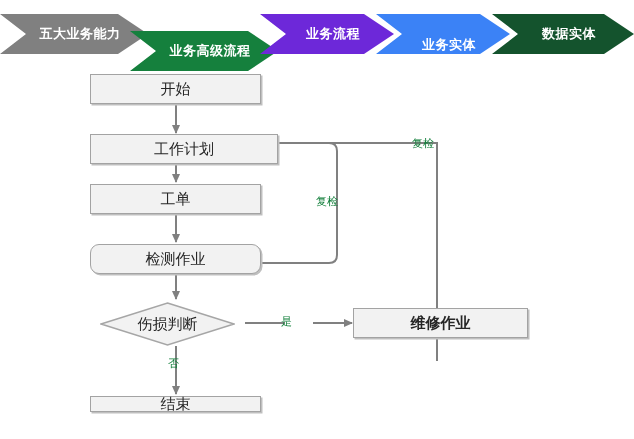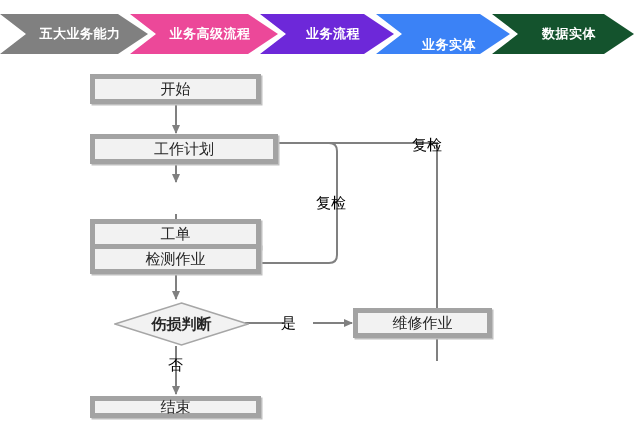--- a/index.html
+++ b/index.html
@@ -50,21 +50,21 @@
     position: absolute;
     left: 0;
     top: 56px;
     width: 634px;
     height: 383px;
   }
   .node {
     position: absolute;
     box-sizing: border-box;
     background: #f2f2f2;
-    border: 5px solid #a3a3a3;
+    border: 1px solid #a3a3a3;
     box-shadow: 1.5px 1.5px 0 0 #bfbfbf;
     display: flex;
     align-items: center;
     justify-content: center;
     color: #262626;
     font-size: 15px;
     white-space: nowrap;
   }
   .diamond-wrap {
     position: absolute;
@@ -81,22 +81,22 @@
   }
   .diamond-label {
     position: relative;
     z-index: 2;
     color: #262626;
     font-size: 15px;
     white-space: nowrap;
   }
   .edge-label {
     position: absolute;
-    color: #000000;
-    font-size: 15px;
+    color: #15803d;
+    font-size: 11px;
     white-space: nowrap;
   }
   #connectors {
     position: absolute;
     left: 0;
     top: 0;
     width: 634px;
     height: 383px;
     pointer-events: none;
   }
@@ -106,22 +106,22 @@
 
 <div id="page">
 
   <div id="breadcrumb">
 
     <div class="chev" style="left:0px; width:148px; background:#808080;
                 clip-path: polygon(0 0, 118px 0, 148px 20px, 118px 40px, 0 40px, 26px 20px);">
       <span class="chev-label">五大业务能力</span>
     </div>
 
-    <div class="chev" style="left:130px; width:148px; background:#ec4899;
-                clip-path: polygon(0 0, 118px 0, 148px 20px, 118px 40px, 0 40px, 26px 20px);">
+    <div class="chev" style="left:130px; width:148px; background:#15803d;
+                clip-path: polygon(0 0, 118px 0, 148px 20px, 118px 40px, 0 40px, 26px 20px); margin-top: 17px;">
       <span class="chev-label">业务高级流程</span>
     </div>
 
     <div class="chev" style="left:260px; width:134px; background:#6d28d9;
                 clip-path: polygon(0 0, 104px 0, 134px 20px, 104px 40px, 0 40px, 26px 20px);">
       <span class="chev-label">业务流程</span>
     </div>
 
     <div class="chev" style="left:376px; width:134px; background:#3b82f6;
                 clip-path: polygon(0 0, 104px 0, 134px 20px, 104px 40px, 0 40px, 26px 20px); align-items: flex-end;">
@@ -163,40 +163,40 @@
     </svg>
 
     <div class="node" style="left:90px; top:18px; width:171px; height:30px;">
       <span>开始</span>
     </div>
 
     <div class="node" style="left:90px; top:78px; width:188px; height:30px;">
       <span>工作计划</span>
     </div>
 
-    <div class="node" style="left:90px; top:128px; width:171px; height:30px;margin-top:35px;">
+    <div class="node" style="left:90px; top:128px; width:171px; height:30px;">
       <span>工单</span>
     </div>
 
-    <div class="node" style="left:90px; top:188px; width:171px; height:30px;">
+    <div class="node" style="left:90px; top:188px; width:171px; height:30px;border-radius:9px;">
       <span>检测作业</span>
     </div>
 
-    <div class="diamond-wrap" style="left:114px; top:246px; width:135px; height:44px;font-weight:bold;">
+    <div class="diamond-wrap" style="left:100px; top:246px; width:135px; height:44px;">
       <svg class="diamond-shape" viewBox="0 0 135 44" preserveAspectRatio="none">
         <polygon points="67.5,1 134,22 67.5,43 1,22" fill="#f2f2f2" stroke="#a6a6a6" stroke-width="1.5"></polygon>
       </svg>
       <span class="diamond-label">伤损判断</span>
     </div>
 
-    <div class="node" style="left:353px; top:252px; width:139px; height:30px;">
+    <div class="node" style="left:353px; top:252px; width:175px; height:30px;font-weight:bold;">
       <span>维修作业</span>
     </div>
 
-    <div class="node" style="left:90px; top:340px; width:171px; height:22px;">
+    <div class="node" style="left:90px; top:340px; width:171px; height:16px;">
       <span>结束</span>
     </div>
 
     <span class="edge-label" style="left:316px; top:138px;">复检</span>
 
     <span class="edge-label" style="left:412px; top:80px;">复检</span>
 
     <span class="edge-label" style="left:281px; top:258px;">是</span>
 
     <span class="edge-label" style="left:168px; top:300px;">否</span>

